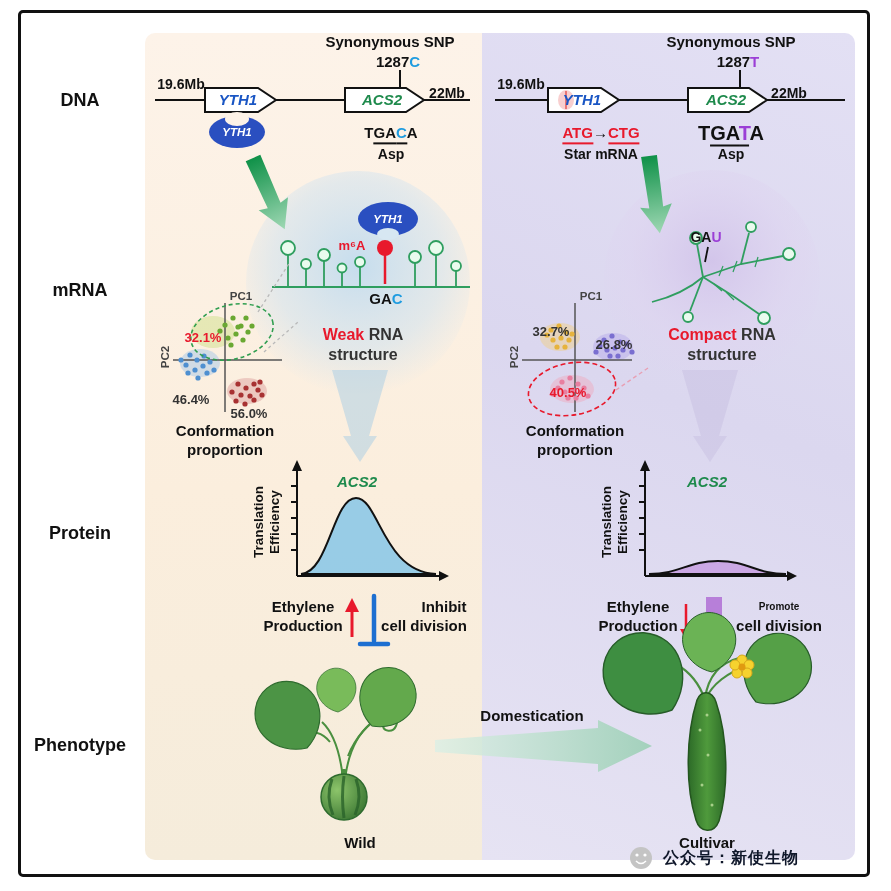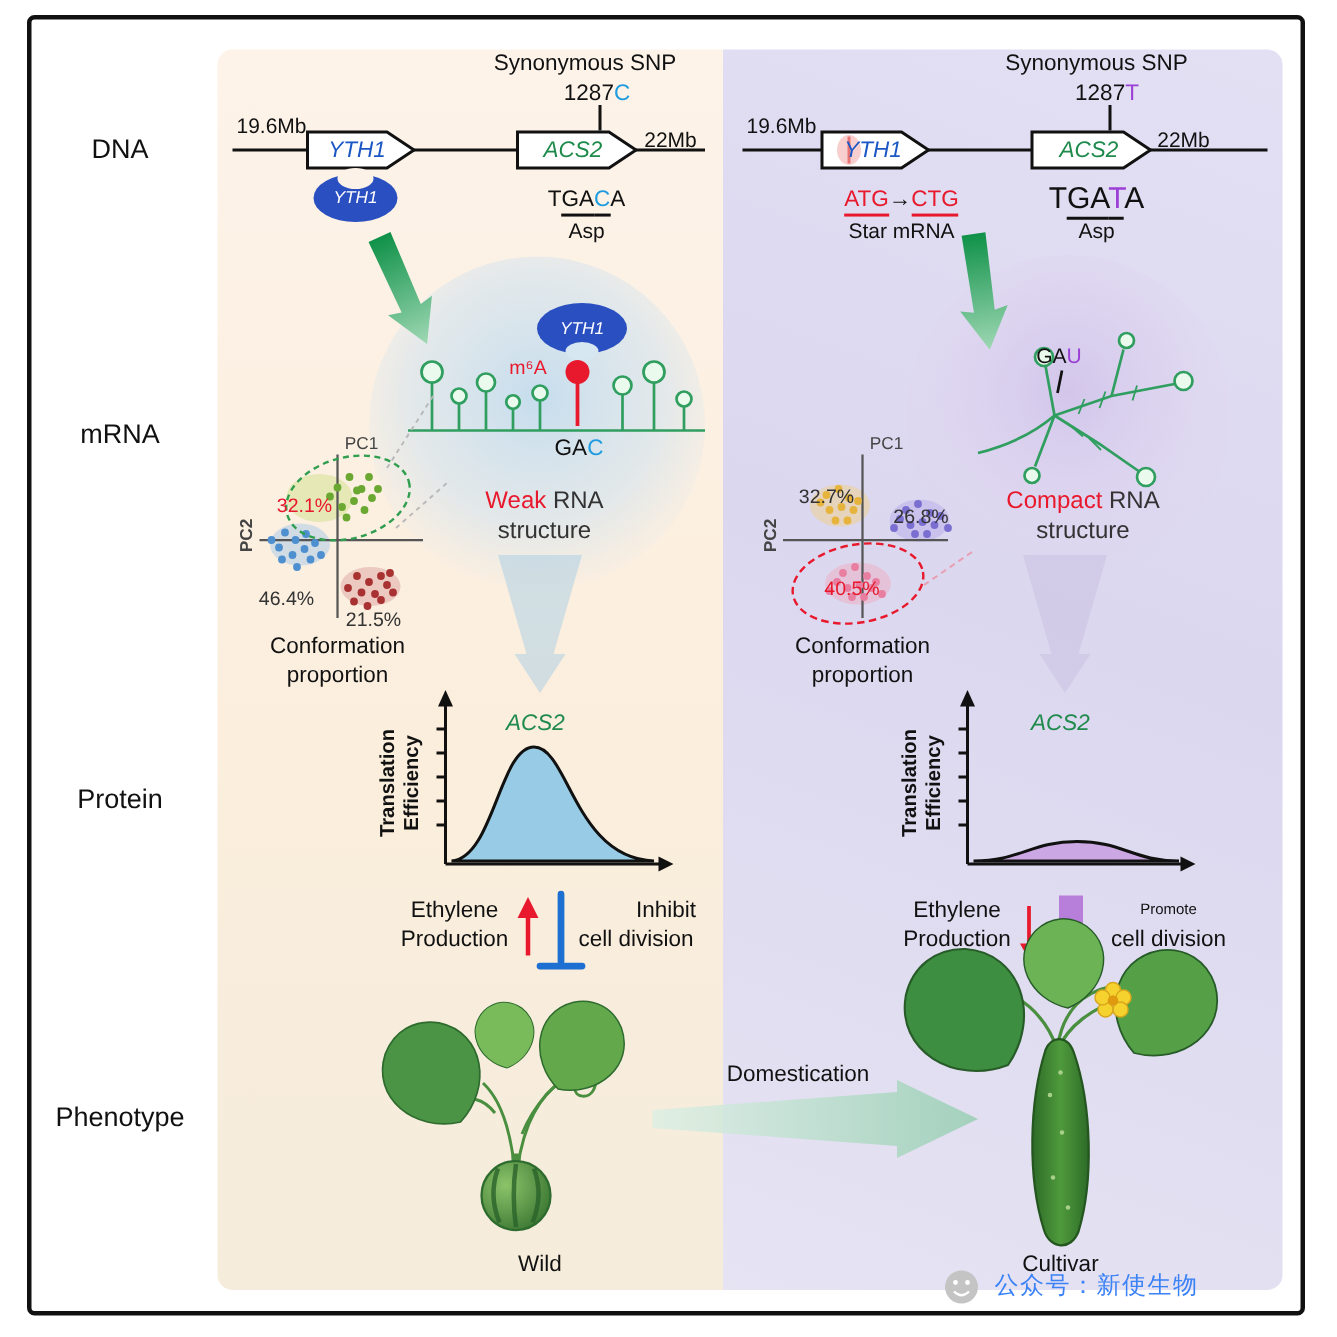--- a/index.html
+++ b/index.html
@@ -1,19 +1,19 @@
 <!DOCTYPE html>
 <html><head>
 <meta charset="utf-8">
 <style>
   html,body{margin:0;padding:0;background:#fff;font-family:"Liberation Sans",sans-serif;}
   #fig{position:relative;width:891px;height:891px;background:#fff;overflow:hidden;}
   .frame{position:absolute;left:18px;top:10px;width:846px;height:861px;border:3px solid #111;border-radius:5px;}
   .panel{position:absolute;top:33px;height:827px;}
-  .t{position:absolute;font-weight:normal;color:#111;white-space:nowrap;transform:translate(-50%,-50%);line-height:1.15;}
+  .t{position:absolute;font-weight:bold;color:#111;white-space:nowrap;transform:translate(-50%,-50%);line-height:1.15;}
   .vt{position:absolute;font-weight:bold;color:#111;white-space:nowrap;transform:translate(-50%,-50%) rotate(-90deg);text-align:center;line-height:1.2;}
   .blue{color:#1f9ce0}.purple{color:#9b3fd6}.red{color:#e8192c}
   .gi{color:#1e8a4c;font-style:italic}.bi{color:#1a56c4;font-style:italic}
   .wt{color:#fff;font-style:italic}.grey{color:#333}
   .ub{border-bottom:2.5px solid #111;padding-bottom:1px}
   .ur{border-bottom:2.5px solid #e8192c;padding-bottom:1px}
   svg{position:absolute;left:0;top:0;}
 </style>
 </head>
 <body>
@@ -375,21 +375,21 @@
     <span>G</span><span>A</span><span class="blue">C</span>
   </div>
   <div class="t" style="left:363px;top:335px;font-size:16px">
     <span class="red">Weak</span><span class="grey"> RNA</span>
   </div>
   <div class="t grey" style="left:363px;top:355px;font-size:16px">structure</div>
   <div class="t" style="left:241px;top:297px;font-size:11.5px;color:#444">PC1</div>
   <div class="vt" style="left:166px;top:357px;font-size:11.5px;color:#444">PC2</div>
   <div class="t red" style="left:203px;top:338px;font-size:13px">32.1%</div>
   <div class="t grey" style="left:191px;top:400px;font-size:13px">46.4%</div>
-  <div class="t grey" style="left:249px;top:414px;font-size:13px">21.5%</div>
+  <div class="t grey" style="left:249px;top:414px;font-size:13px">56.0%</div>
   <div class="t" style="left:225px;top:431px;font-size:15px">Conformation</div>
   <div class="t" style="left:225px;top:450px;font-size:15px">proportion</div>
   <div class="vt" style="left:267px;top:522px;font-size:13.5px">
     <span style="display:block">Translation</span>
     <span style="display:block">Efficiency</span>
   </div>
   <div class="t gi" style="left:357px;top:482px;font-size:15px">ACS2</div>
   <div class="t" style="left:303px;top:607px;font-size:15px">Ethylene</div>
   <div class="t" style="left:303px;top:626px;font-size:15px">Production</div>
   <div class="t" style="left:444px;top:607px;font-size:15px">Inhibit</div>
@@ -431,15 +431,15 @@
     <span style="display:block">Efficiency</span>
   </div>
   <div class="t gi" style="left:707px;top:482px;font-size:15px">ACS2</div>
   <div class="t" style="left:638px;top:607px;font-size:15px">Ethylene</div>
   <div class="t" style="left:638px;top:626px;font-size:15px">Production</div>
   <div class="t" style="left:779px;top:607px;font-size:10px">Promote</div>
   <div class="t" style="left:779px;top:626px;font-size:15px">cell division</div>
   <div class="t" style="left:707px;top:843px;font-size:15px">Cultivar</div>
 
   <div class="t" style="left:532px;top:716px;font-size:15px">Domestication</div>
-  <div class="t" style="left:731px;top:858px;font-size:16px;color:#3b82f6;letter-spacing:1px">公众号：新使生物</div>
+  <div class="t" style="left:731px;top:858px;font-size:16px;color:#0f172a;letter-spacing:1px">公众号：新使生物</div>
 
 </div>
 
 </body></html>

